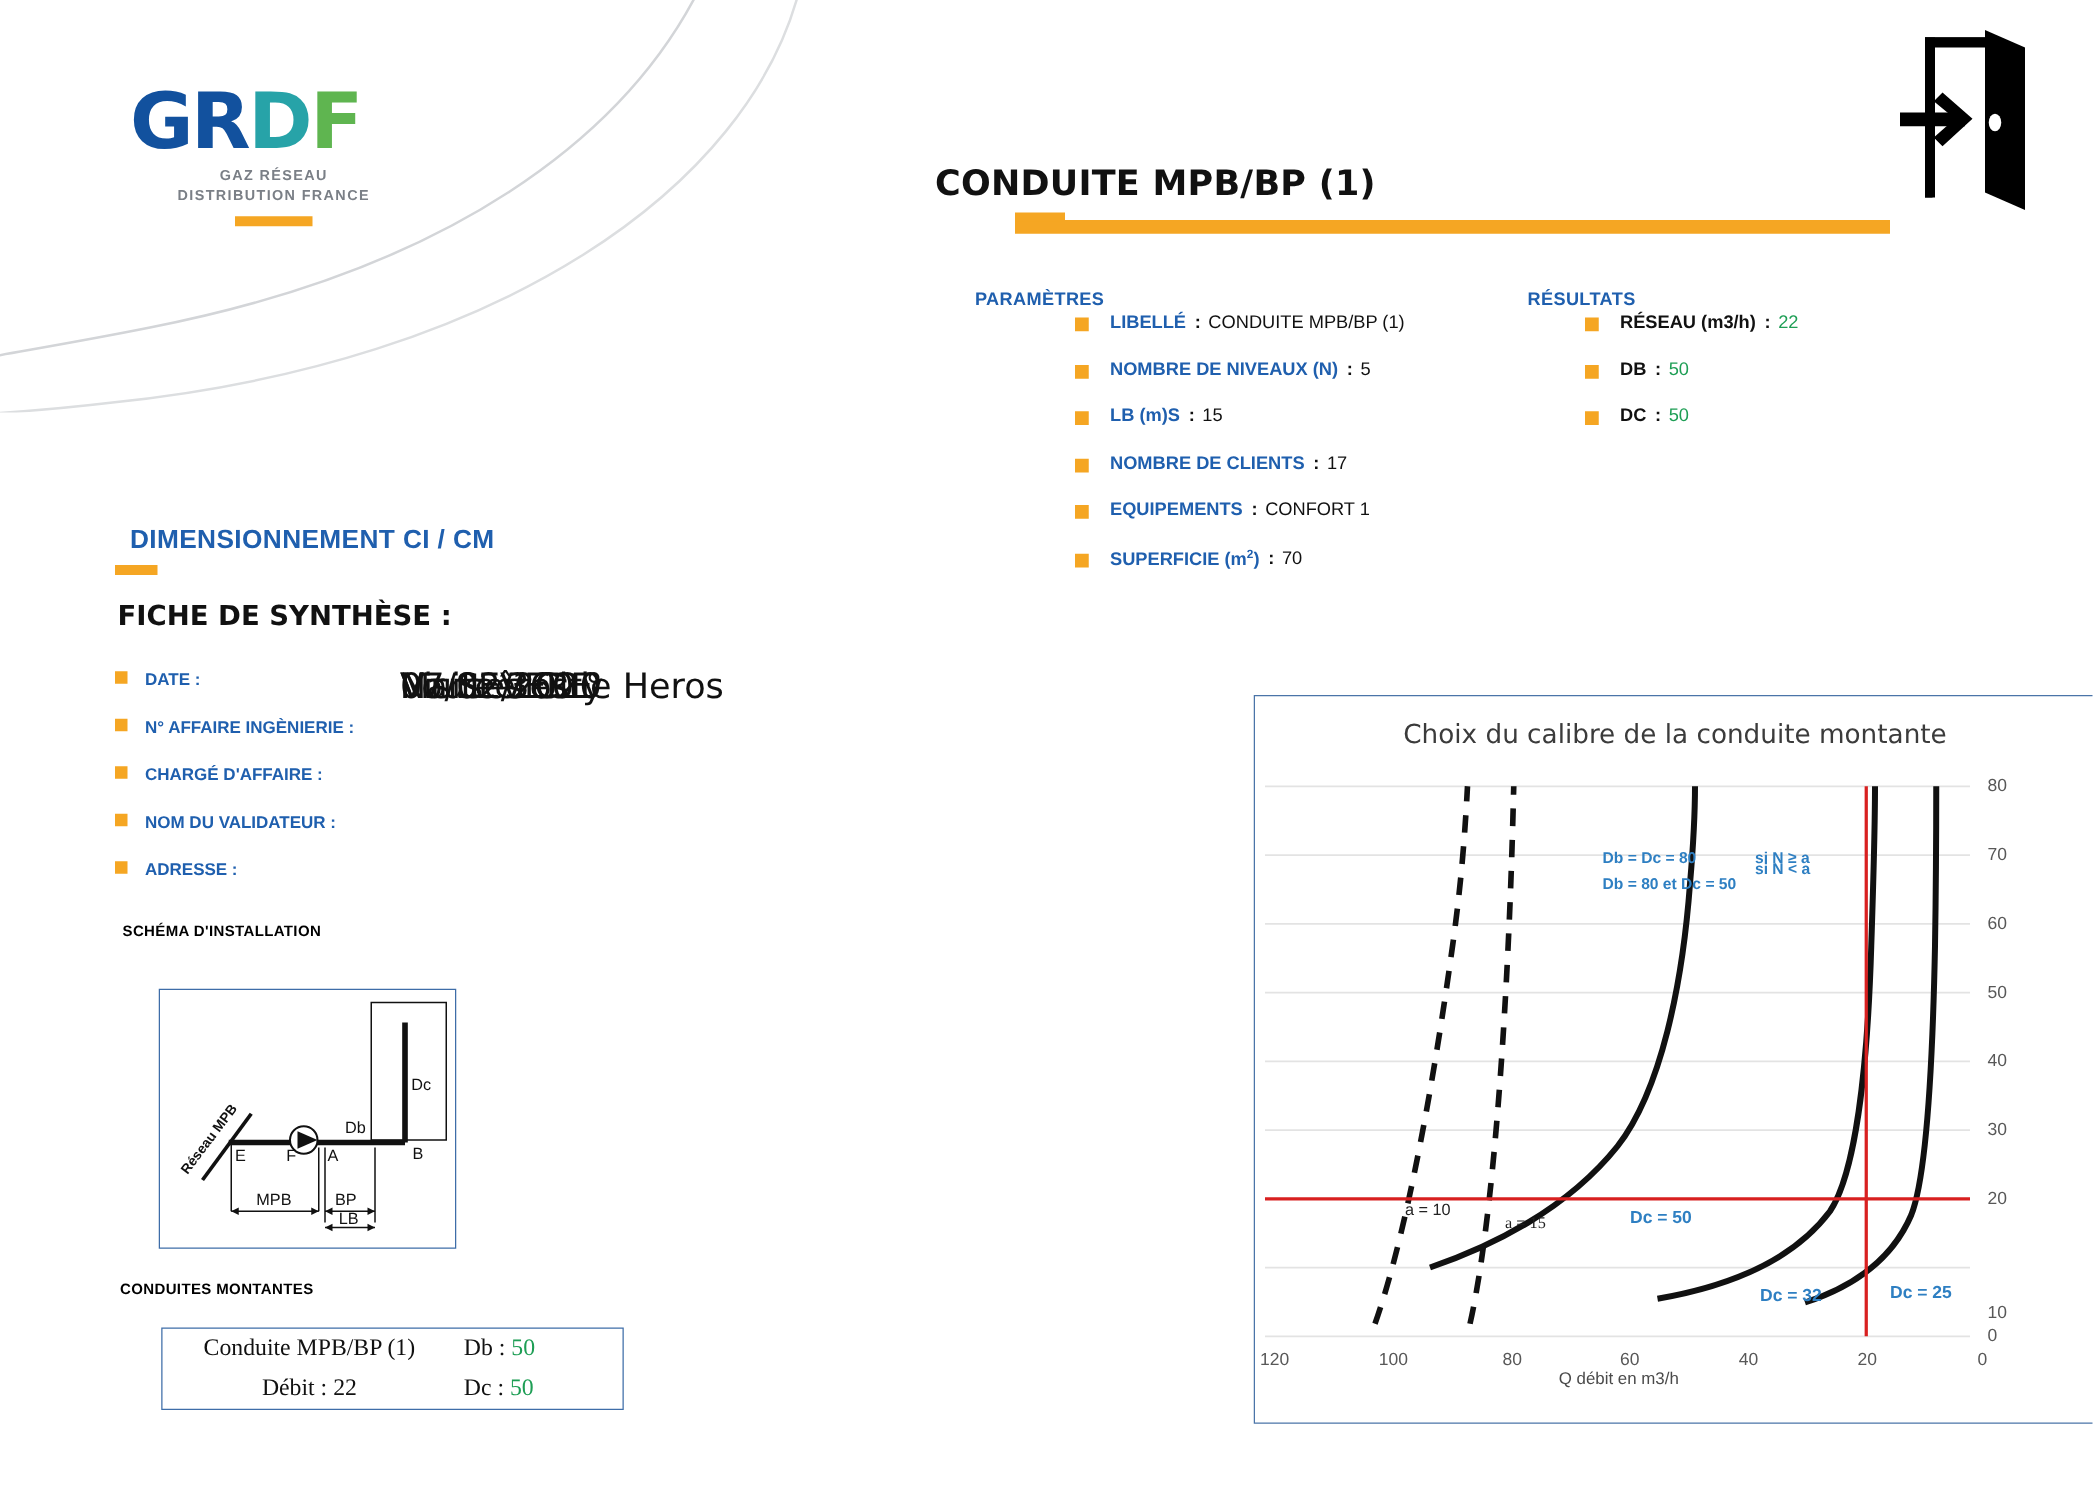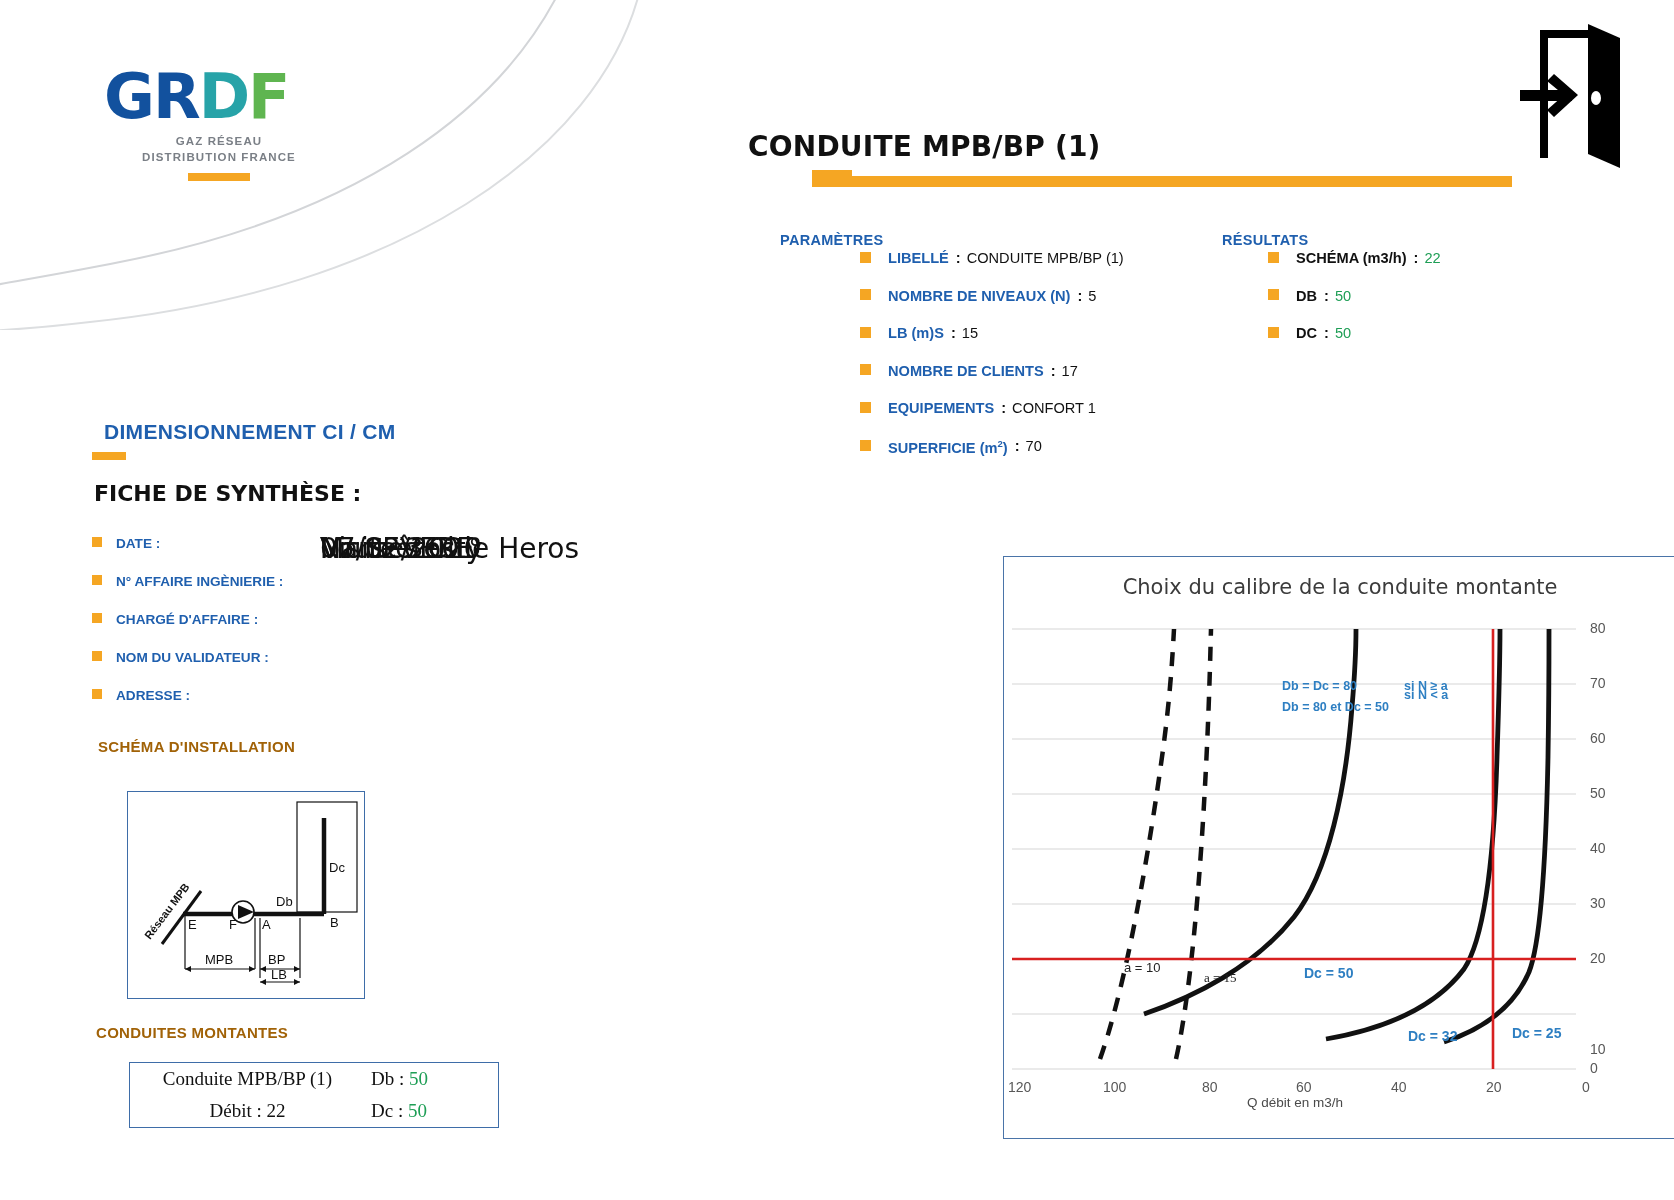--- a/index.html
+++ b/index.html
@@ -34,21 +34,21 @@
   .title-bar { position:absolute; left:812px; top:176px; width:700px; height:11px; background:#F5A623; }
   .title-bar-stub { position:absolute; left:812px; top:176px; width:40px; height:6px; background:#F5A623; }
 
   .col-head {
     position:absolute; font-size:14.5px; font-weight:bold; color:#1F5FAE; letter-spacing:.3px;
   }
   #params-head { left:780px; top:232px; }
   #results-head { left:1222px; top:232px; }
 
   ul.bullets { list-style:none; margin:0; padding:0; position:absolute; }
-  ul.bullets li { display:flex; align-items:center; margin-bottom:21.5px; }
+  ul.bullets li { display:flex; align-items:flex-end; margin-bottom:21.5px; }
   .sq { width:11px; height:11px; background:#F5A623; flex:none; margin-right:17px; position:relative; top:-1px;}
   .lbl { font-size:14.6px; font-weight:bold; color:#1F5FAE; white-space:nowrap; }
   .lbl.blk { color:#111; }
   .sep { font-size:14.6px; font-weight:bold; color:#111; margin:0 6px 0 7px; }
   .val { font-size:14.6px; color:#111; white-space:nowrap;}
   .val.green { color:#1E9E55; }
   sup { font-size:9.5px; }
 
   #params-list { left:860px; top:250px; }
   #results-list { left:1268px; top:250px; }
@@ -60,21 +60,21 @@
 
   #fiche-list { left:92px; top:536px; }
   #fiche-list li { margin-bottom:12px; align-items:baseline; }
   #fiche-list .sq { width:10px; height:10px; margin-right:14px; }
   #fiche-list .lbl { font-size:13.6px; }
   #fiche-list .fval {
     position:absolute; left:228px; font-size:28px; color:#111; white-space:nowrap;
     font-family:"DejaVu Sans", sans-serif; font-weight:400;
   }
 
-  .sec-label { position:absolute; font-size:15px; font-weight:600; color:#a16207; letter-spacing:.3px; }
+  .sec-label { position:absolute; font-size:12px; font-weight:600; color:#000000; letter-spacing:.3px; }
   #schema-label { left:98px; top:738px; }
   #cm-label { left:96px; top:1024px; }
 
   
   .schema-box { position:absolute; left:127px; top:791px; width:238px; height:208px; border:1.5px solid #3E6DA8; background:#fff; }
 
   
   .cm-table { position:absolute; left:129px; top:1062px; width:370px; border:1.6px solid #3E6DA8; background:#fff; }
   .cm-row { display:flex; align-items:center; height:32px; font-family:"Liberation Serif", serif; font-size:19px; }
   .cm-c1 { width:235px; text-align:center; }
@@ -160,21 +160,21 @@
     <span class="sq"></span>
     <span class="lbl">SUPERFICIE (m<sup>2</sup>)</span>
     <span class="sep">:</span>
     <span class="val">70</span>
   </li>
 </ul>
 
 <ul class="bullets" id="results-list">
   <li>
     <span class="sq"></span>
-    <span class="lbl blk">SCHÉMA (m3/h)</span>
+    <span class="lbl blk">RÉSEAU (m3/h)</span>
     <span class="sep">:</span>
     <span class="val green">22</span>
   </li>
   <li>
     <span class="sq"></span>
     <span class="lbl blk">DB</span>
     <span class="sep">:</span>
     <span class="val green">50</span>
   </li>
   <li>

